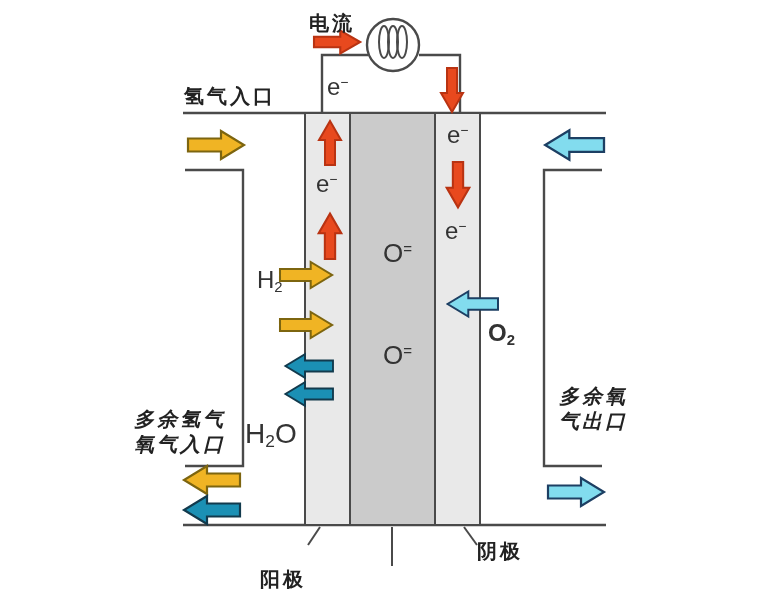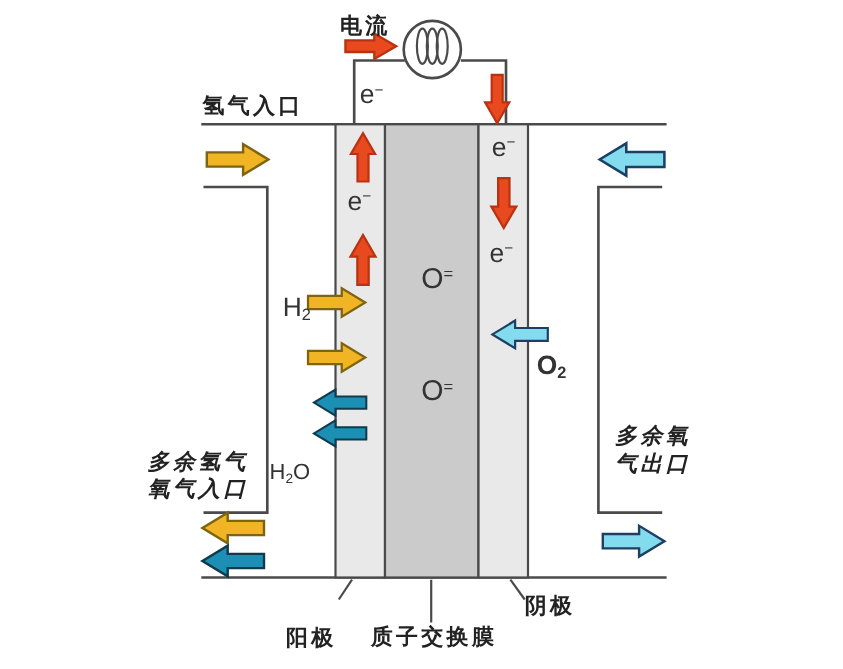--- a/index.html
+++ b/index.html
@@ -81,27 +81,26 @@
   <div class="t cjk two-line" style="left:134px;top:407px;">
     <div>多余氢气</div>
     <div>氧气入口</div>
   </div>
   <div class="t cjk two-line" style="left:559px;top:384px;">
     <div>多余氧</div>
     <div>气出口</div>
   </div>
   <div class="t cjk" style="left:260px;top:567px;">阳极</div>
   <div class="t cjk" style="left:477px;top:541px;font-family:Liberation Mono, monospace;">阴极</div>
-  <div class="t cjk" style="left:337px;top:566px;">质子交换膜</div>
 
   <div class="t latin" style="left:327px;top:73px;font-size:24px;"><span>e</span><sup>−</sup></div>
   <div class="t latin" style="left:316px;top:170px;font-size:24px;"><span>e</span><sup>−</sup></div>
   <div class="t latin" style="left:447px;top:121px;font-size:24px;"><span>e</span><sup>−</sup></div>
   <div class="t latin" style="left:445px;top:217px;font-size:24px;"><span>e</span><sup>−</sup></div>
 
   <div class="t latin" style="left:383px;top:238px;font-size:26px;"><span>O</span><sup>=</sup></div>
   <div class="t latin" style="left:383px;top:340px;font-size:26px;"><span>O</span><sup>=</sup></div>
 
   <div class="t latin" style="left:257px;top:266px;font-size:24px;"><span>H</span><sub>2</sub></div>
   <div class="t latin" style="left:488px;top:319px;font-size:24px;font-weight:bold;"><span>O</span><sub>2</sub></div>
-  <div class="t latin" style="left:245px;top:417px;font-size:20px;"><span>H</span><sub>2</sub><span>O</span></div>
+  <div class="t latin" style="left:245px;top:417px;font-size:28px;"><span>H</span><sub>2</sub><span>O</span></div>
 
 </div>
 
 </body></html>

